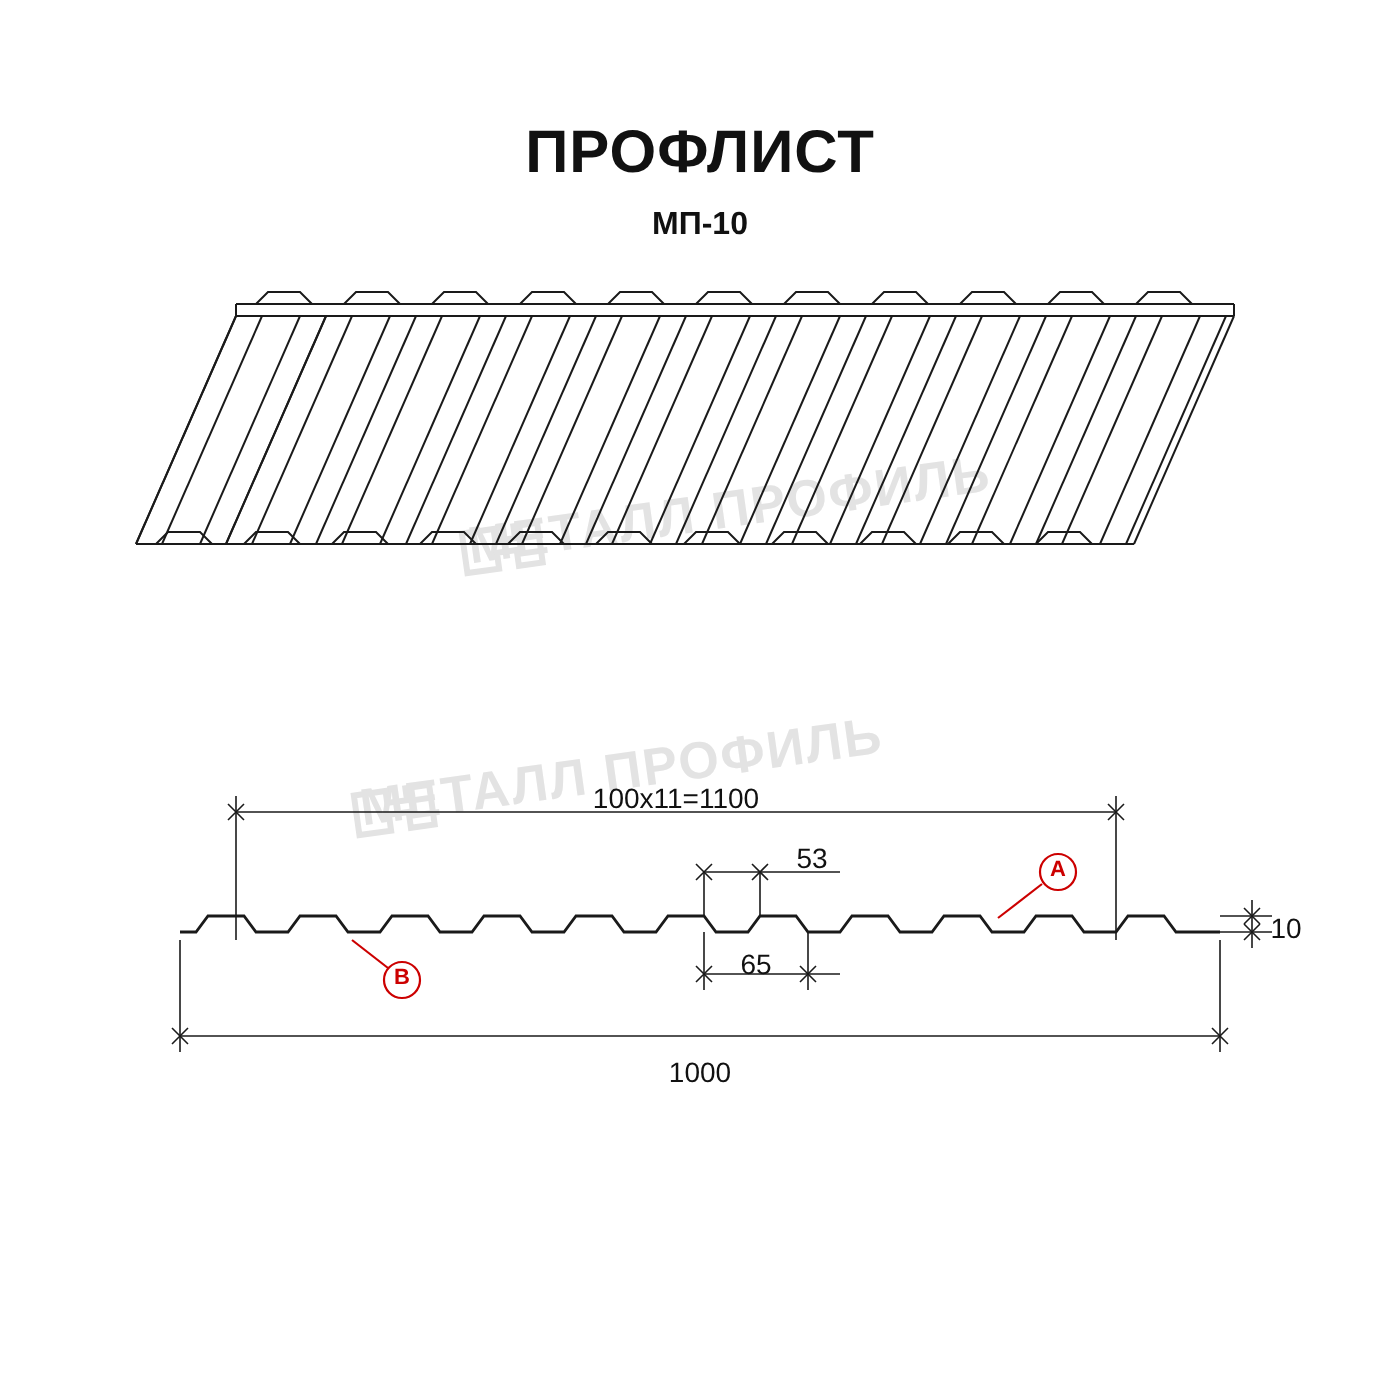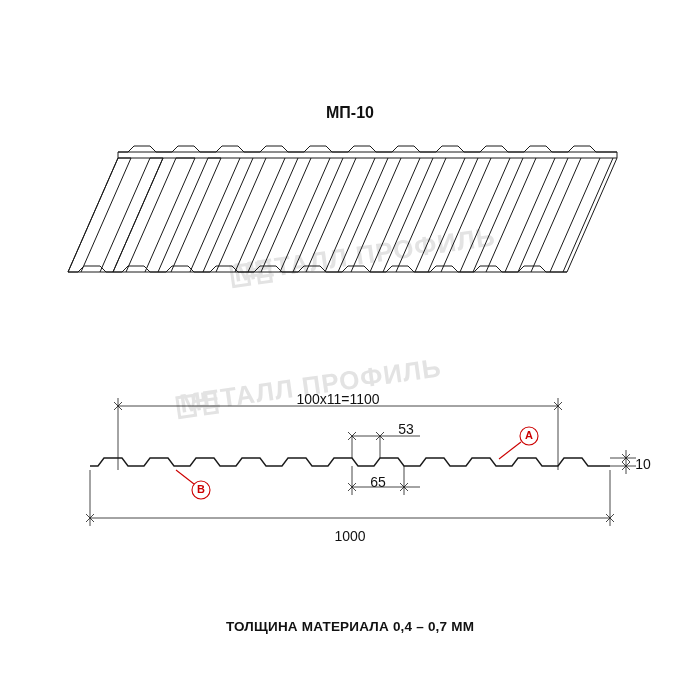--- a/index.html
+++ b/index.html
@@ -99,20 +99,21 @@
     color: #111111;
     text-align: center;
     white-space: nowrap;
   }
 </style>
 </head>
 <body>
 
 <div class="page">
 
+  <div class="title">ПРОФЛИСТ</div>
   <div class="subtitle">МП-10</div>
 
   <div class="wm wm1">МЕТАЛЛ ПРОФИЛЬ</div>
   <div class="wm wm2">МЕТАЛЛ ПРОФИЛЬ</div>
 
   <svg class="wm-logo" style="left:228px; top:256px;" width="46" height="34" viewBox="0 0 46 34">
     <g transform="rotate(-8 23 17)" fill="none" stroke="#e3e3e3" stroke-width="3">
       <path d="M4 28 L4 8 L20 8 L20 14 L30 14 L30 8 L42 8 L42 28 L30 28 L30 20 L20 20 L20 28 Z"></path>
     </g>
   </svg>
@@ -266,14 +267,13 @@
 
   <div class="dim-text" style="left:288px; top:391px; width:100px;">100х11=1100</div>
   <div class="dim-text" style="left:376px; top:421px; width:60px;">53</div>
   <div class="dim-text" style="left:348px; top:474px; width:60px;">65</div>
   <div class="dim-text" style="left:628px; top:456px; width:30px; text-align:center;">10</div>
   <div class="dim-text" style="left:320px; top:528px; width:60px;">1000</div>
 
   <div class="callout-label" style="left:519px; top:429px;">A</div>
   <div class="callout-label" style="left:191px; top:483px;">B</div>
 
-  <div class="footnote">ТОЛЩИНА МАТЕРИАЛА 0,4 – 0,7 ММ</div>
 </div>
 
 </body></html>

